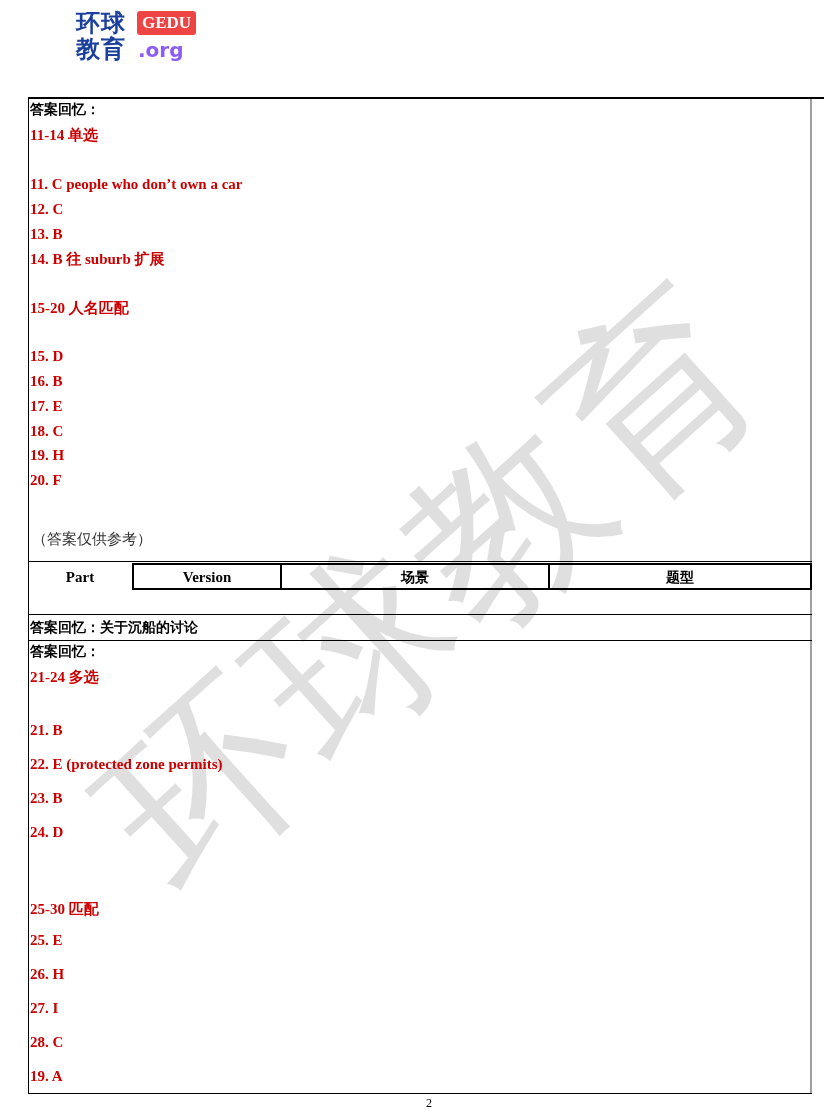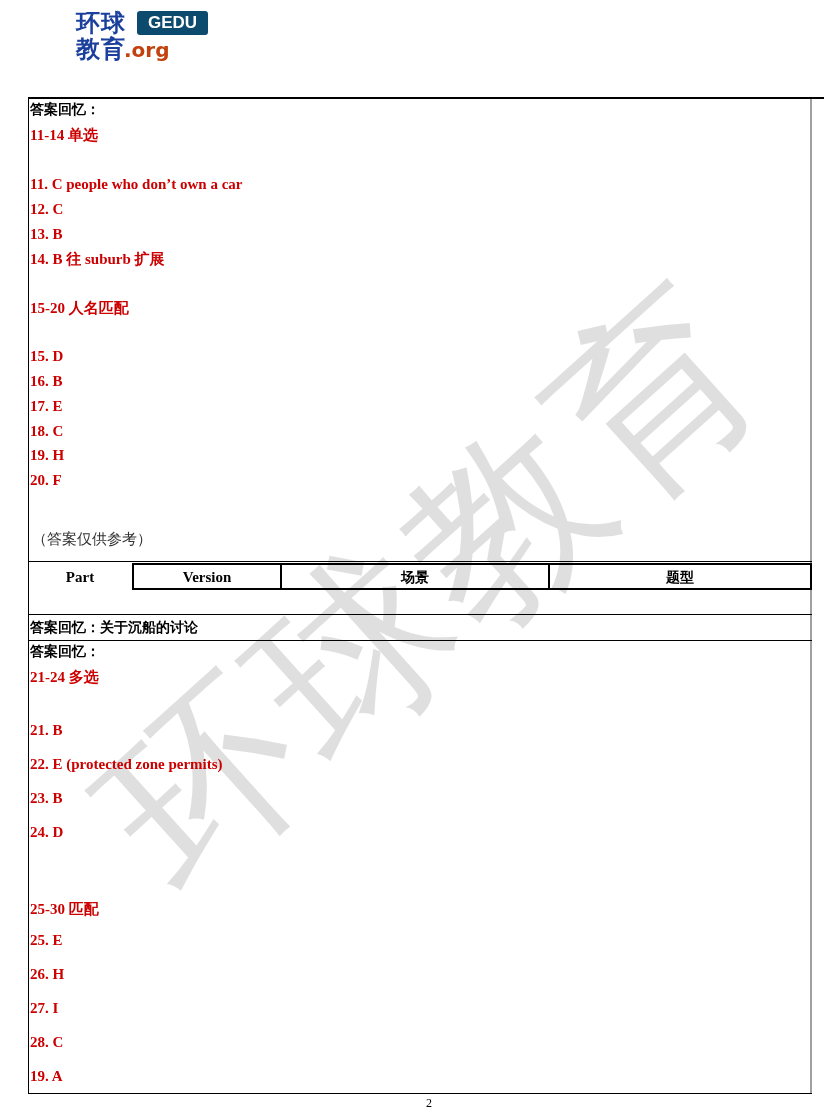--- a/index.html
+++ b/index.html
@@ -3,24 +3,24 @@
 <meta charset="utf-8">
 <style>
   html, body { margin: 0; padding: 0; background: #ffffff; }
   body { width: 836px; height: 1118px; position: relative; overflow: hidden;
          font-family: "Liberation Serif", "DejaVu Serif", serif; }
   .logo { position: absolute; left: 76px; top: 10px; width: 140px; height: 56px; }
   .logo .cn { position: absolute; left: 0; font-family: "DejaVu Sans", sans-serif; font-weight: bold;
               color: #1b3f9c; font-size: 24px; line-height: 26px; letter-spacing: 1px; }
   .logo .cn1 { top: 0; }
   .logo .cn2 { top: 26px; }
-  .logo .gedu { position: absolute; left: 61px; top: 1px; background: #0c4a6e; color: #fff;
-                font-family: Liberation Sans, sans-serif; font-weight: bold; font-size: 17px;
-                padding: 1px 11px; border-radius: 3px; line-height: 22px; }
-  .logo .org { position: absolute; left: 48px; top: 27px; color: #c2410c;
+  .logo .gedu { position: absolute; left: 61px; top: 1px; background: #ef4444; color: #fff;
+                font-family: Liberation Serif, serif; font-weight: bold; font-size: 17px;
+                padding: 1px 5px; border-radius: 3px; line-height: 22px; }
+  .logo .org { position: absolute; left: 62px; top: 27px; color: #8b5cf6;
                font-family: "DejaVu Sans", sans-serif; font-weight: bold; font-size: 20px; line-height: 26px; }
 
   .topline { position: absolute; left: 28px; top: 97px; width: 796px; height: 2px; background: #000; }
   .rightgray { position: absolute; left: 810px; top: 99px; width: 2px; height: 995px; background: #a0a0a0; }
   .leftline { position: absolute; left: 28px; top: 99px; width: 1px; height: 995px; background: #000; }
   .bottomline { position: absolute; left: 28px; top: 1093px; width: 784px; height: 1px; background: #000; }
 
   .line { position: absolute; left: 30px; font-size: 15px; font-weight: bold; color: #cc0000; white-space: nowrap; }
   .line.black { color: #000; font-family: "DejaVu Sans", sans-serif; font-size: 14px; }
   .line.note { color: #333; font-weight: normal; font-family: "DejaVu Sans", sans-serif; font-size: 15px; }

